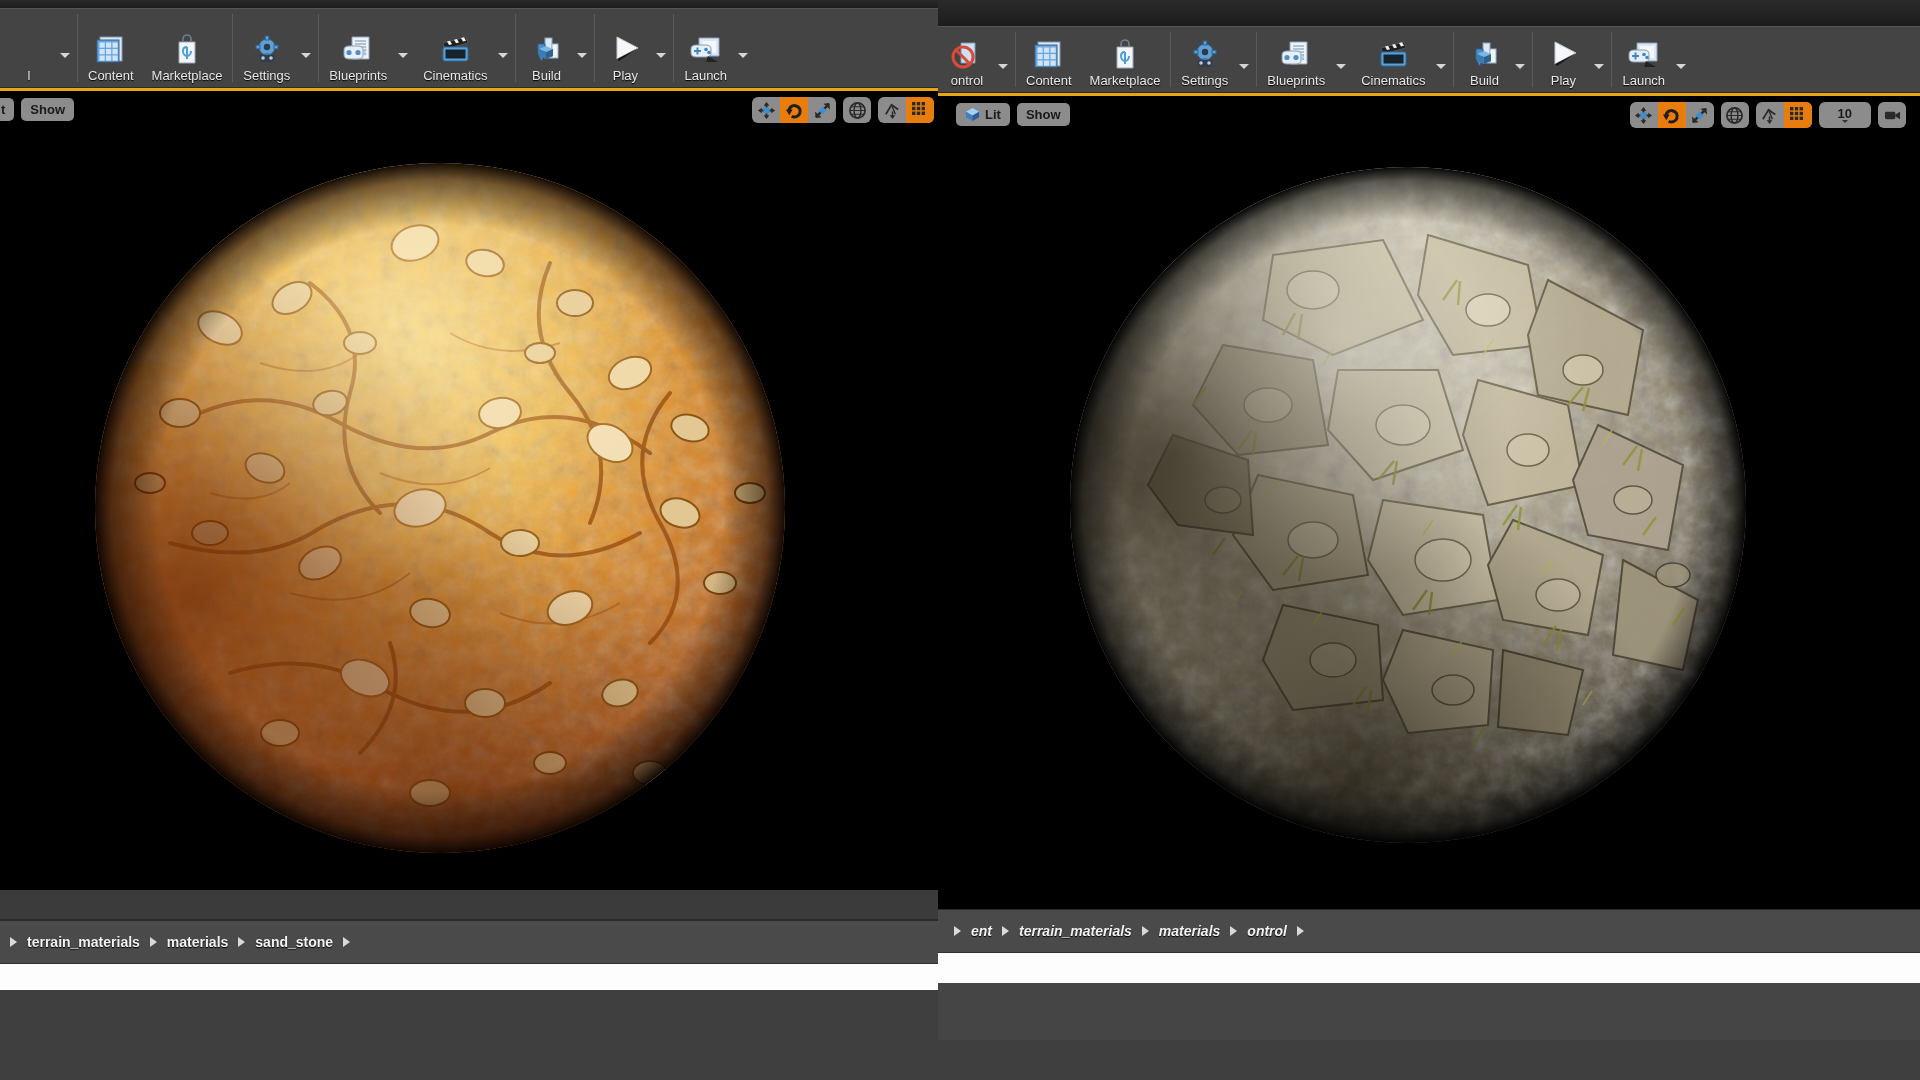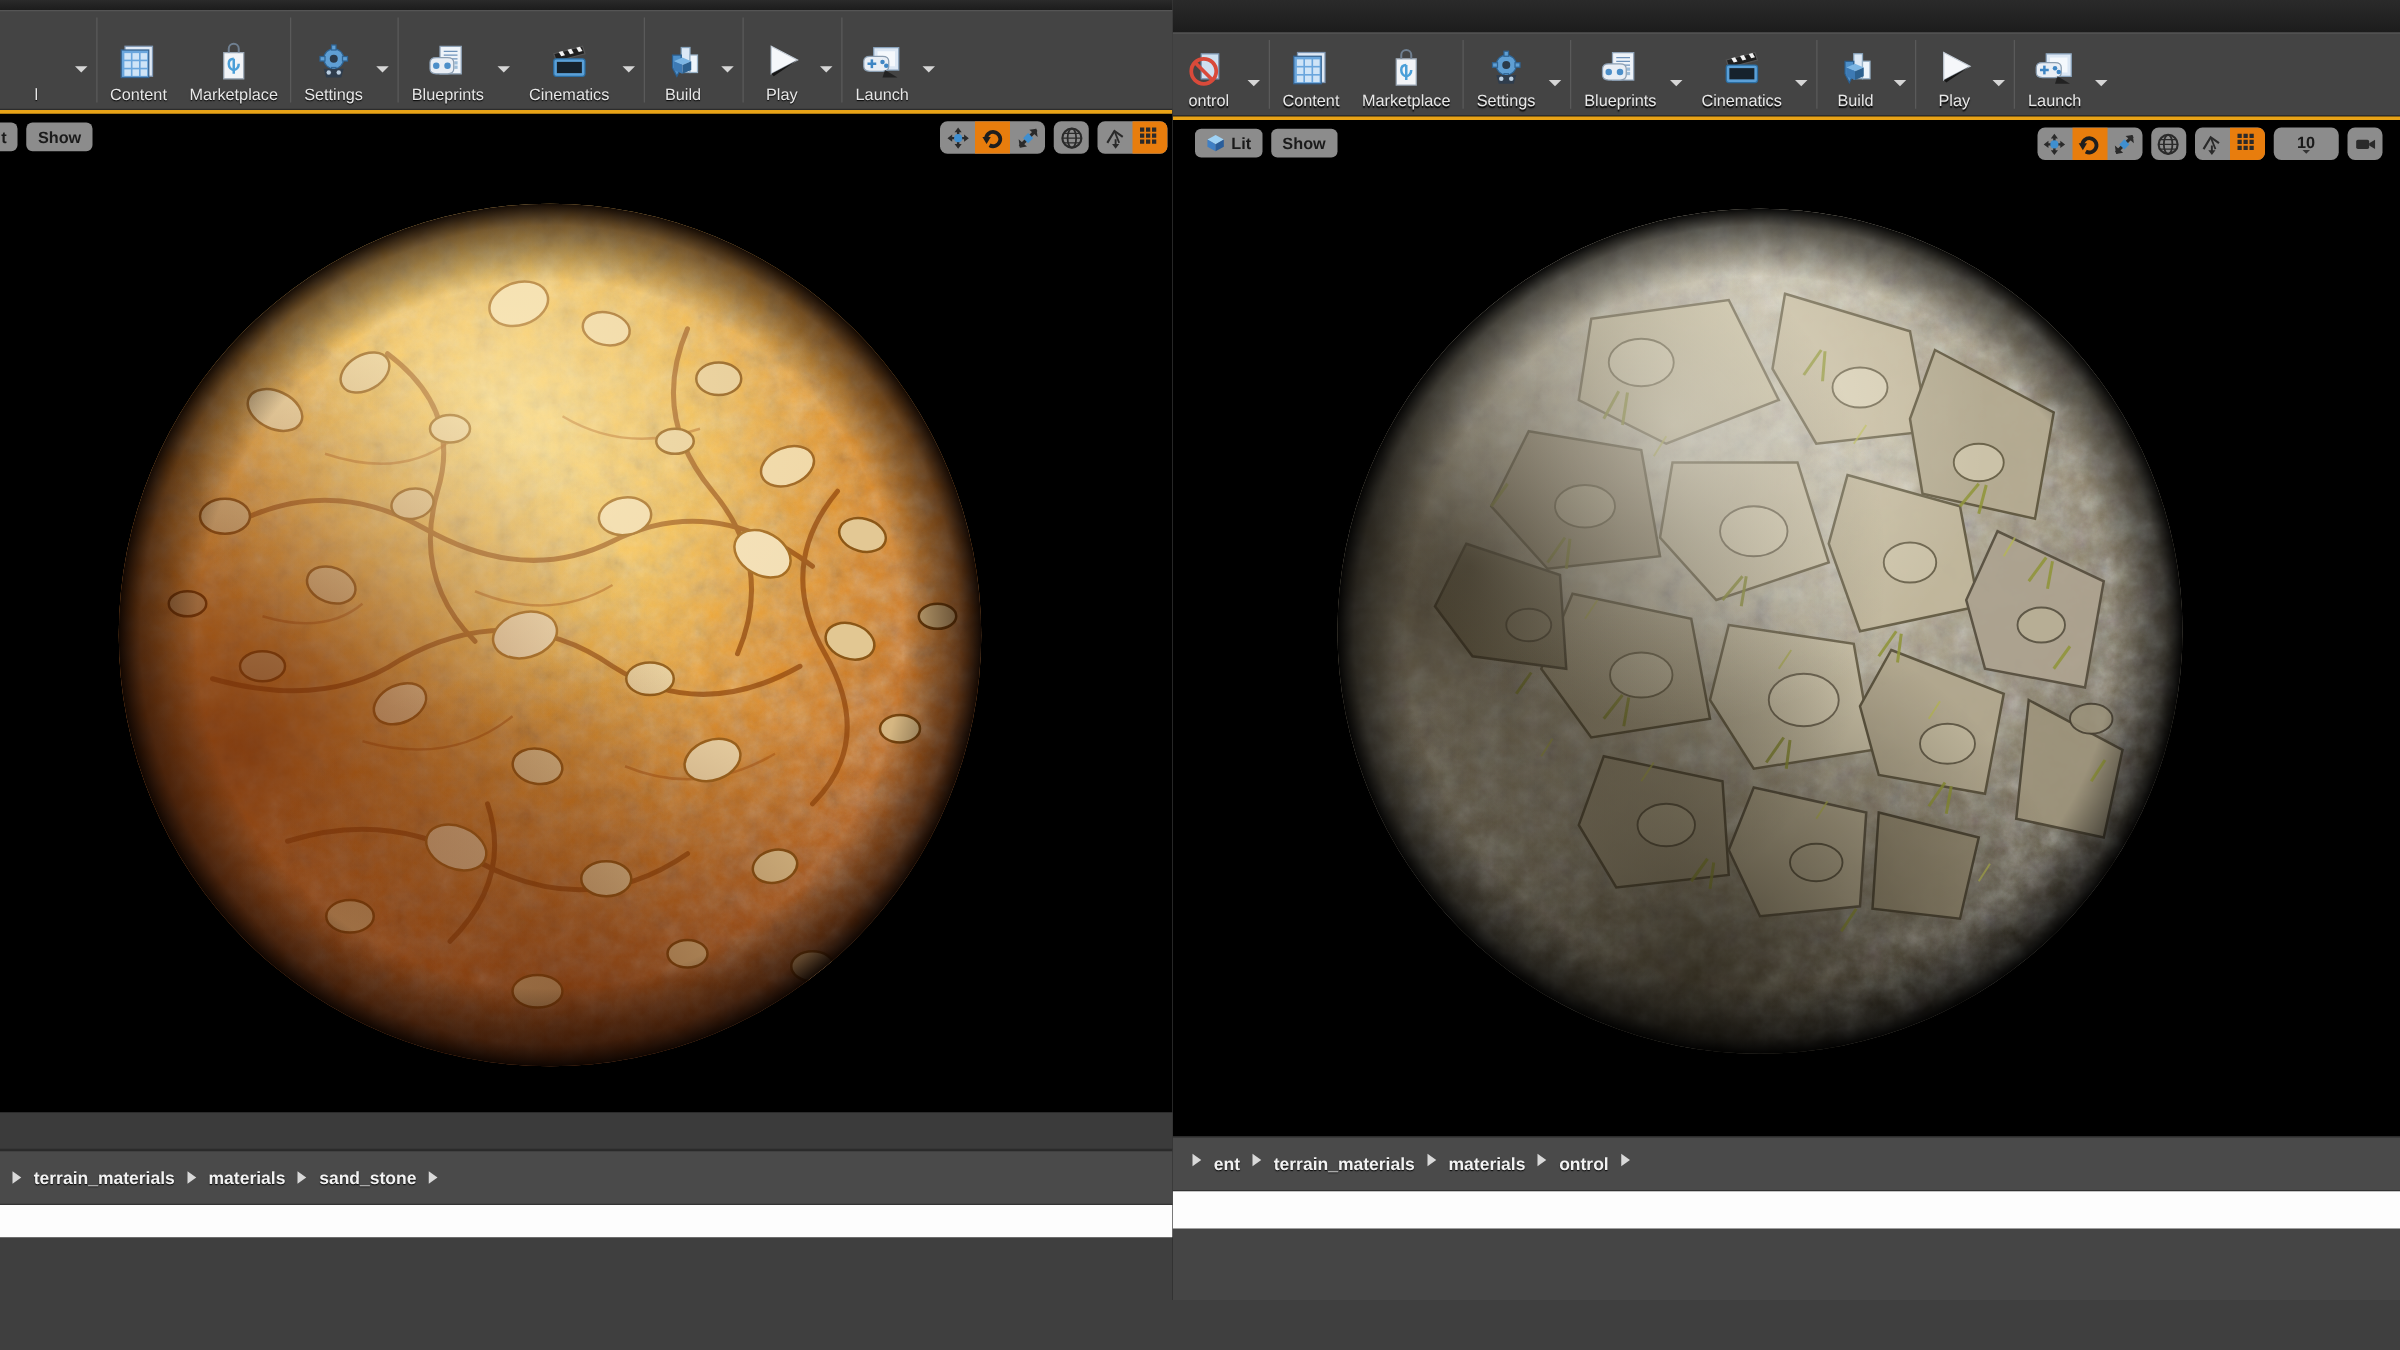--- a/index.html
+++ b/index.html
@@ -471,21 +471,21 @@
             <svg width="17" height="17" viewBox="0 0 18 18">
               <rect x="1" y="5" width="11" height="8" rx="1.5" fill="#2a2a2a"></rect>
               <polygon points="12,8 17,5 17,13 12,10" fill="#2a2a2a"></polygon>
             </svg>
           </div>
         </div>
       </div>
     </div>
 
     <div class="crumbbar" style="left:0; top:909px; width:982px; height:44px; padding-left:12px;">
-      <div id="rcrumb" style="display:flex;">
+      <div id="rcrumb" style="display:flex;align-items:center;font-style:italic;">
           <div class="crumb-arr"></div>
           <span class="crumb">ent</span>
           <div class="crumb-arr"></div>
           <span class="crumb">terrain_materials</span>
           <div class="crumb-arr"></div>
           <span class="crumb">materials</span>
           <div class="crumb-arr"></div>
           <span class="crumb">ontrol</span>
           <div class="crumb-arr"></div>
         </div>

